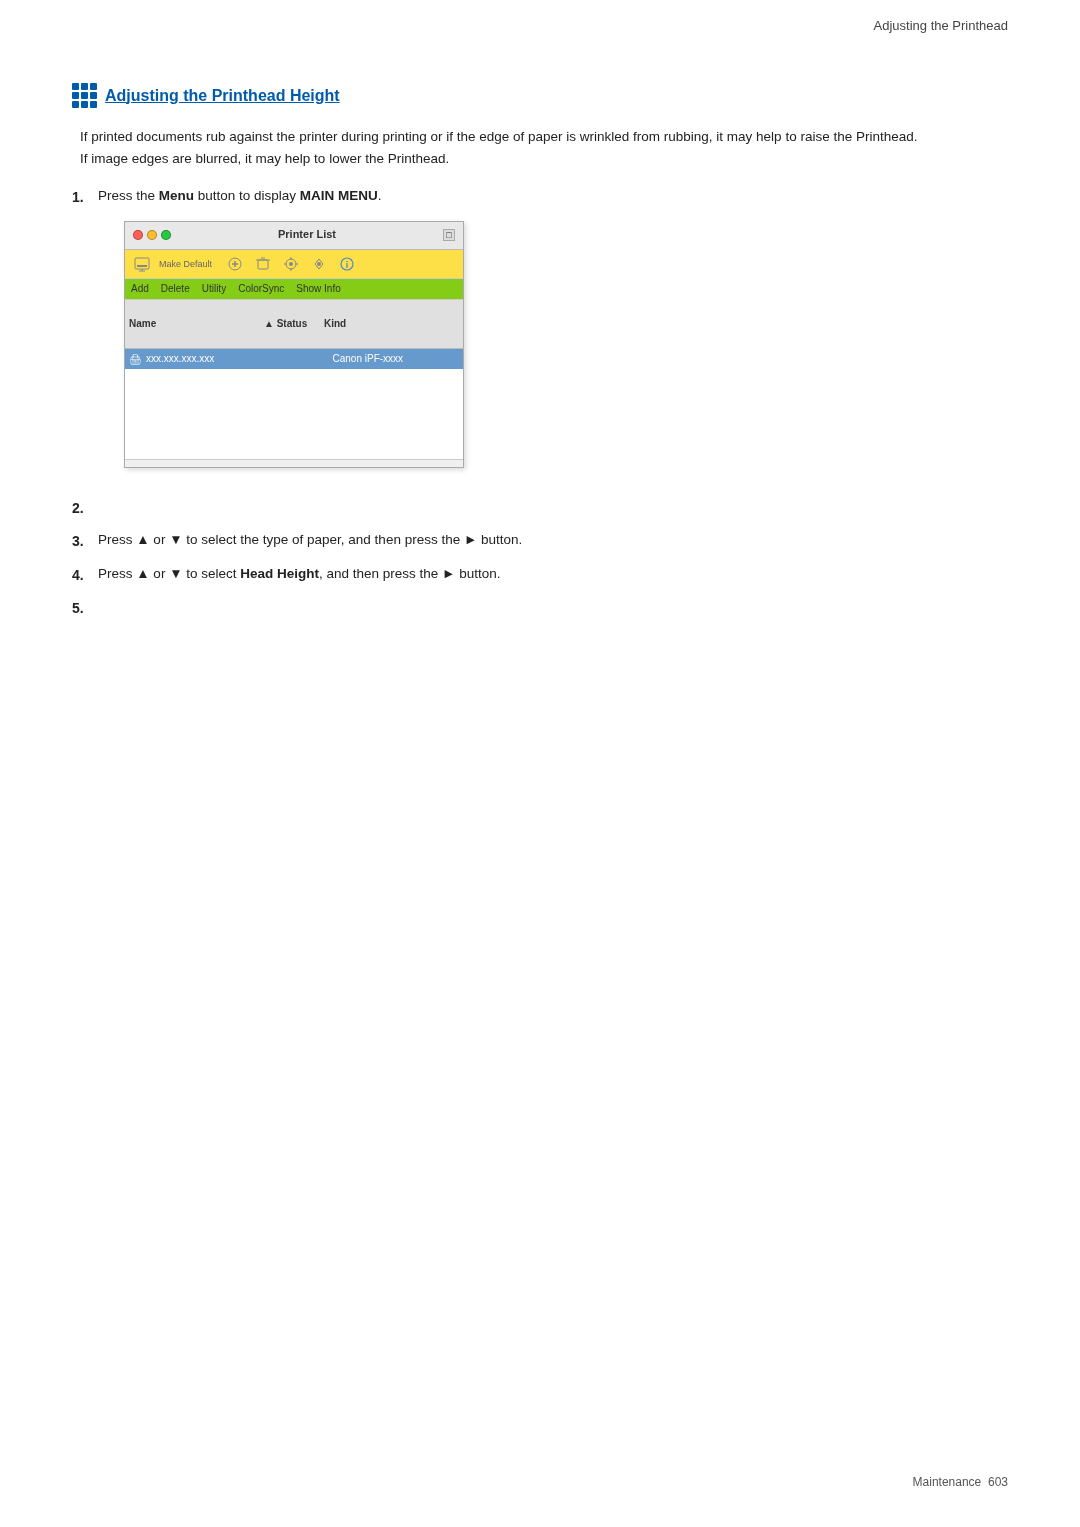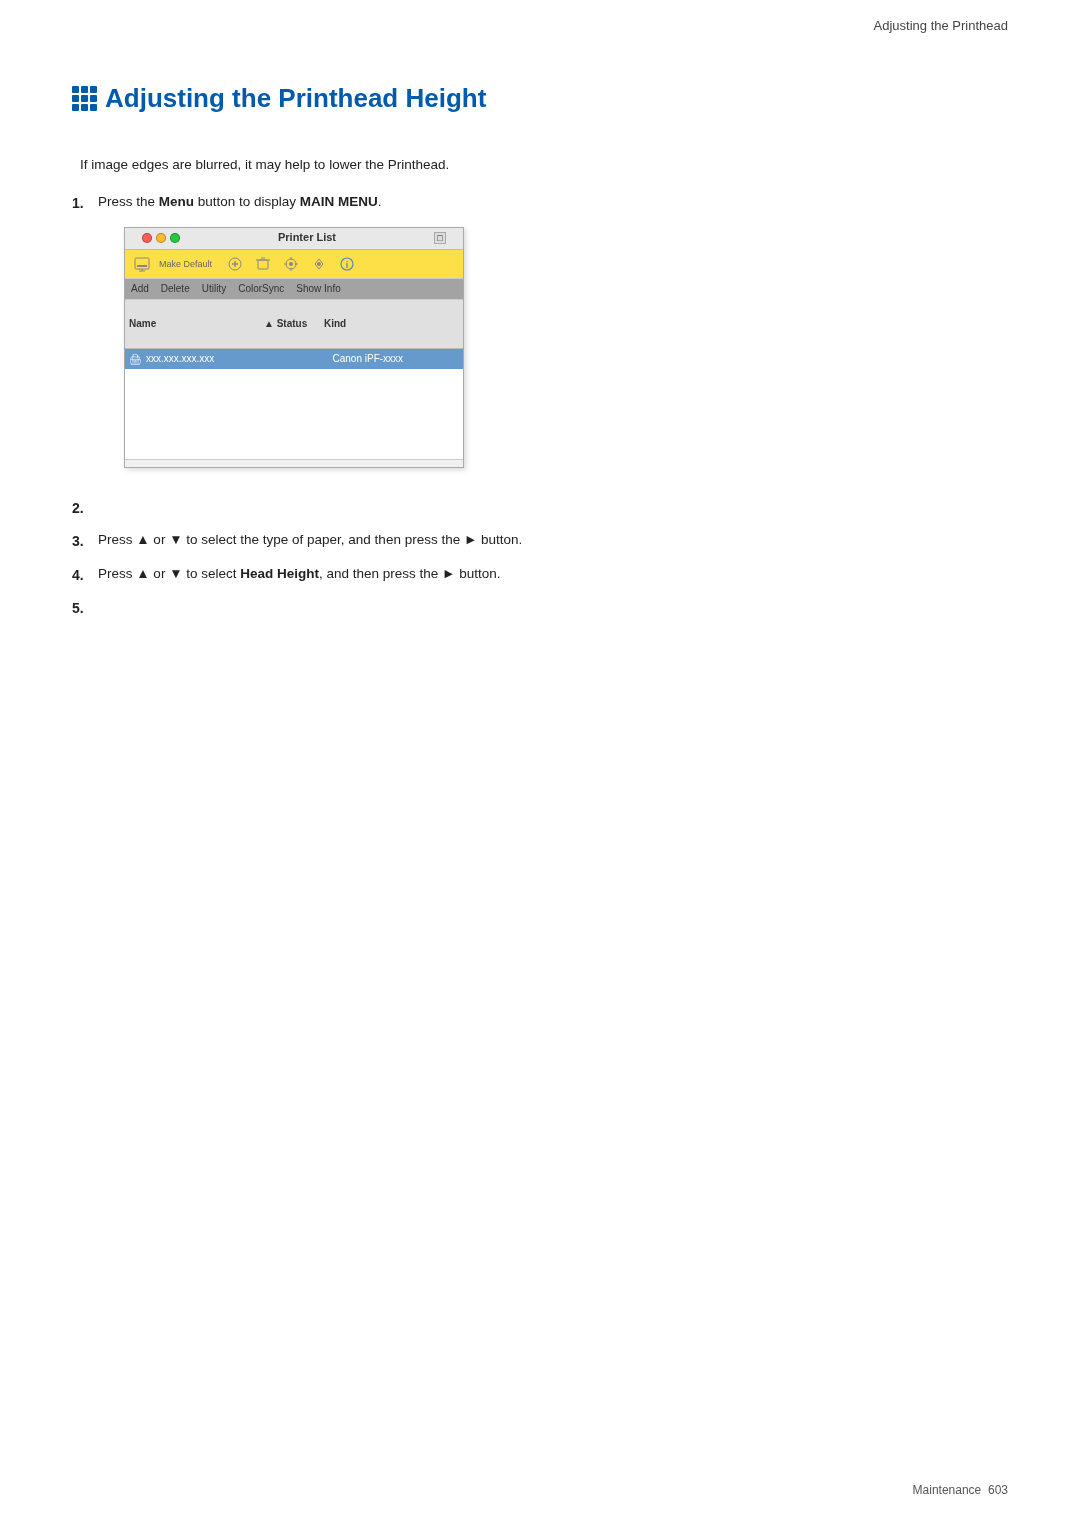--- a/index.html
+++ b/index.html
@@ -43,23 +43,24 @@
     }
 
     .title-icon-dot {
       width: 7px;
       height: 7px;
       background: #005bac;
       border-radius: 1px;
     }
 
     .title-text {
-      font-size: 26px;
+      font-size: 16px;
       font-weight: bold;
       color: #005bac;
+      text-decoration: underline;
     }
 
     .intro-text {
       font-size: 13.5px;
       line-height: 1.6;
       color: #222;
       margin-bottom: 16px;
       padding-left: 8px;
     }
 
@@ -105,22 +106,22 @@
       font-size: 11px;
       box-shadow: 2px 2px 5px rgba(0,0,0,0.15);
     }
 
     .printer-window-titlebar {
       display: flex;
       align-items: center;
       justify-content: space-between;
       background: #e8e8e8;
       border-bottom: 1px solid #bbb;
-      padding: 4px 17px;
-      height: 22px;
+      padding: 4px 8px;
+      height: 28px;
     }
 
     .window-dots {
       display: flex;
       gap: 4px;
     }
 
     .window-dot {
       width: 10px;
       height: 10px;
@@ -167,21 +168,21 @@
       font-size: 14px;
       color: #555;
     }
 
     .toolbar-menu {
       display: flex;
       align-items: center;
       padding: 2px 6px;
       gap: 12px;
       border-bottom: 1px solid #ccc;
-      background: #a3a3a3;
+      background: #84cc16;
       font-size: 10px;
       color: #333;
     }
 
     .printer-table-header {
       display: flex;
       background: #e0e0e0;
       border-bottom: 1px solid #bbb;
       font-size: 10px;
       font-weight: bold;
@@ -223,21 +224,21 @@
     }
 
     .footer-note {
       display: flex;
       justify-content: space-between;
       align-items: flex-end;
       padding: 8px 0;
       font-size: 12px;
       color: #555;
       position: absolute;
-      bottom: 22px;
+      bottom: 30px;
       right: 72px;
     }
   </style>
 </head>
 <body>
 
 <div class="header-section">
   <span>Adjusting the Printhead</span>
 </div>
 
@@ -252,21 +253,21 @@
       <div class="title-icon-dot"></div>
       <div class="title-icon-dot"></div>
       <div class="title-icon-dot"></div>
       <div class="title-icon-dot"></div>
       <div class="title-icon-dot"></div>
     </div>
     <span class="title-text">Adjusting the Printhead Height</span>
   </div>
 
   <div class="intro-text">
-    <br>
+    <span>If printed documents rub against the printer during printing or if the edge of paper is wrinkled from rubbing, it may help to raise the Printhead.</span><br>
     <span>If image edges are blurred, it may help to lower the Printhead.</span>
   </div>
 
   <ol class="steps-list">
 
     <li class="step-item">
       <span class="step-number">1.</span>
       <div class="step-content">
         <span>Press the </span><b>Menu</b><span> button to display </span><b>MAIN MENU</b><span>.</span>
 

